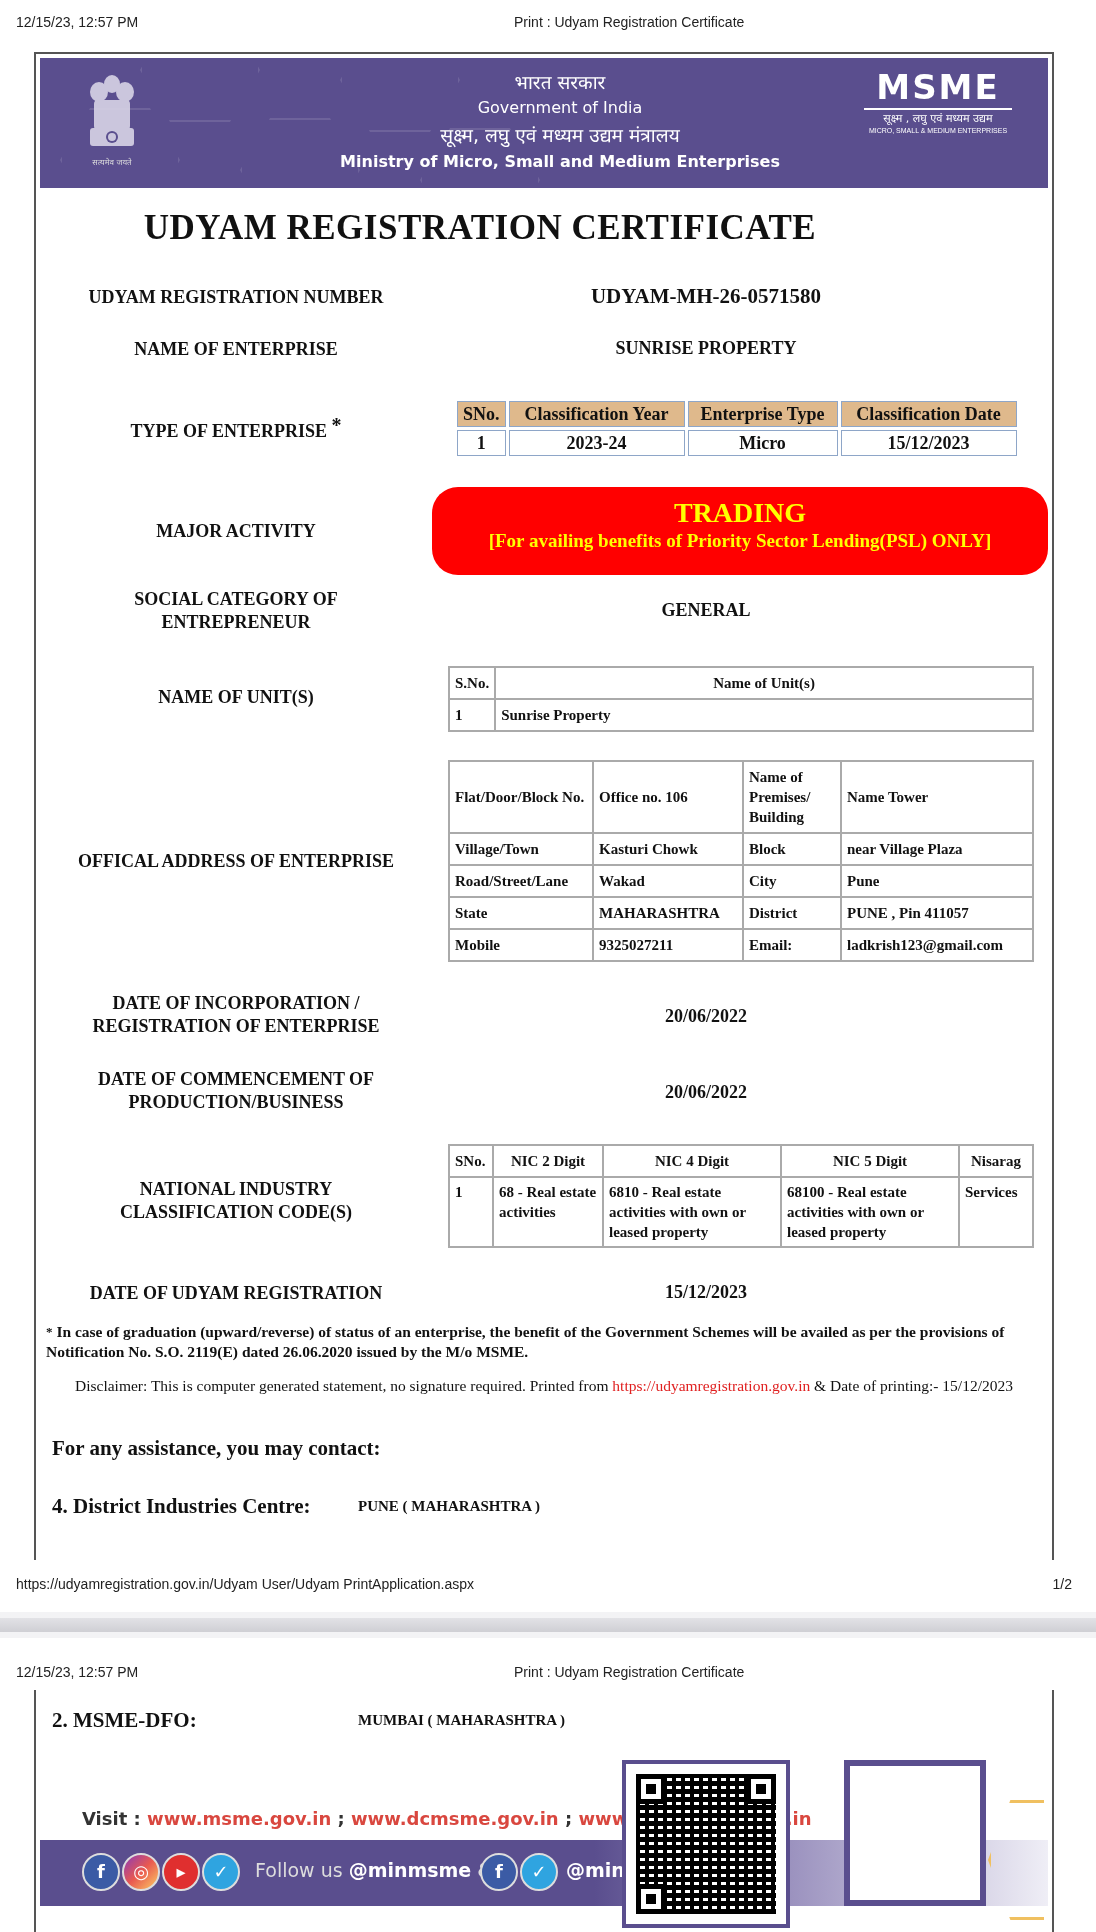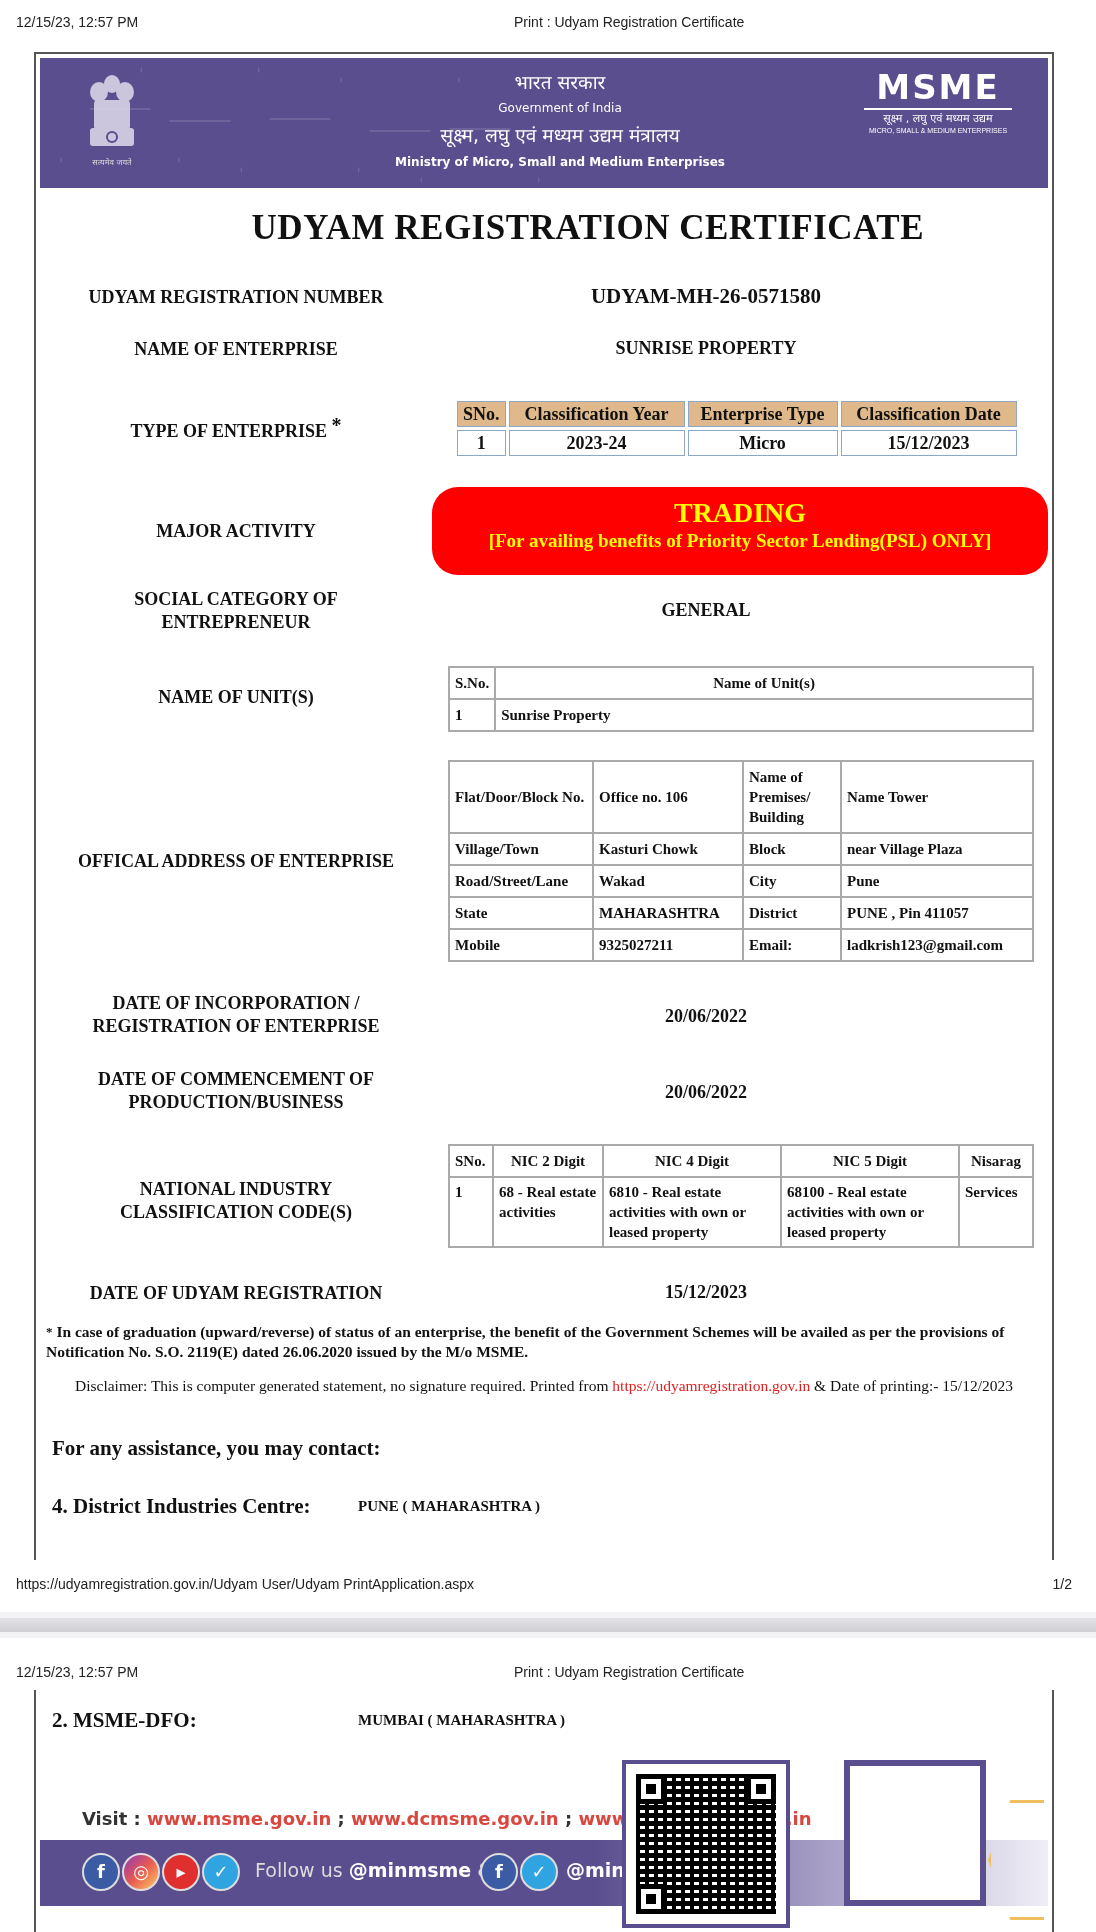--- a/index.html
+++ b/index.html
@@ -16,32 +16,32 @@
   .page-sep { position: absolute; left: 0; top: 1612px; width: 1096px; height: 26px; background: #f3f3f5; }
   .page-sep .bar { position: absolute; left: 0; top: 6px; width: 1096px; height: 14px; background: linear-gradient(#e2e2e6, #cfcfd4); }
 
   .cert { position: absolute; left: 34px; top: 52px; width: 1020px; height: 1508px; border: 2px solid #555; border-bottom: none; }
   .cert2 { position: absolute; left: 34px; top: 1690px; width: 1020px; height: 242px; border-left: 2px solid #555; border-right: 2px solid #555; }
 
   .banner { position: absolute; left: 4px; top: 4px; width: 1008px; height: 130px; background: #5a4e8e; overflow: hidden; }
   .banner .hex { position: absolute; border: 2px solid rgba(255,255,255,0.12); width: 120px; height: 104px; clip-path: polygon(25% 0, 75% 0, 100% 50%, 75% 100%, 25% 100%, 0 50%); }
   .banner .center { position: absolute; left: 250px; top: 10px; width: 540px; text-align: center; color: #fff; }
   .banner .hi1 { font-family: "DejaVu Sans", sans-serif; font-size: 19px; line-height: 28px; }
-  .banner .en1 { font-family: "DejaVu Sans", sans-serif; font-size: 12px; line-height: 24px; }
+  .banner .en1 { font-family: "DejaVu Sans", sans-serif; font-size: 16px; line-height: 24px; }
   .banner .hi2 { font-family: "DejaVu Sans", sans-serif; font-size: 19px; line-height: 30px; }
-  .banner .en2 { font-family: "DejaVu Sans", sans-serif; font-size: 12px; font-weight: bold; line-height: 24px; }
+  .banner .en2 { font-family: "DejaVu Sans", sans-serif; font-size: 16px; font-weight: bold; line-height: 24px; }
   .emblem { position: absolute; left: 42px; top: 12px; width: 60px; height: 100px; }
   .emblem .motto { position: absolute; left: 0; top: 86px; width: 60px; font-size: 8px; color: #ddd; text-align: center; font-family: "DejaVu Sans", sans-serif; }
   .msme-logo { position: absolute; right: 30px; top: 10px; width: 160px; color: #fff; text-align: center; }
   .msme-logo .wordmark { font-family: "DejaVu Sans", sans-serif; font-weight: bold; font-size: 34px; letter-spacing: 2px; line-height: 38px; }
   .msme-logo .rule { height: 2px; background: #fff; margin: 2px 6px; }
   .msme-logo .hi { font-family: "DejaVu Sans", sans-serif; font-size: 11px; line-height: 14px; }
   .msme-logo .en { font-family: "Liberation Sans", sans-serif; font-size: 7px; line-height: 10px; }
 
-  .main-title { position: absolute; left: 0; top: 154px; width: 888px; text-align: right; font-size: 35px; font-weight: bold; letter-spacing: 0.5px; }
+  .main-title { position: absolute; left: 0; top: 154px; width: 888px; text-align: center; font-size: 35px; font-weight: bold; letter-spacing: 0.5px; }
   .lbl { position: absolute; left: 0; width: 400px; text-align: center; font-weight: bold; font-size: 18px; line-height: 23px; }
   .val { position: absolute; left: 400px; width: 680px; text-align: center; font-weight: bold; font-size: 18px; }
   .val-lg { font-size: 21px; }
   .sup { font-size: 20px; vertical-align: top; position: relative; top: -6px; }
 
   table { border-collapse: separate; font-family: "Liberation Serif", serif; font-weight: bold; }
   .cls-table { position: absolute; left: 418px; top: 344px; border-spacing: 3px; font-size: 18px; }
   .cls-table th { background: #dfb98c; border: 1px solid #8ea6c8; padding: 1px 5px; height: 26px; text-align: center; }
   .cls-table td { background: #fff; border: 1px solid #8ea6c8; padding: 1px 5px; height: 26px; text-align: center; }
 

